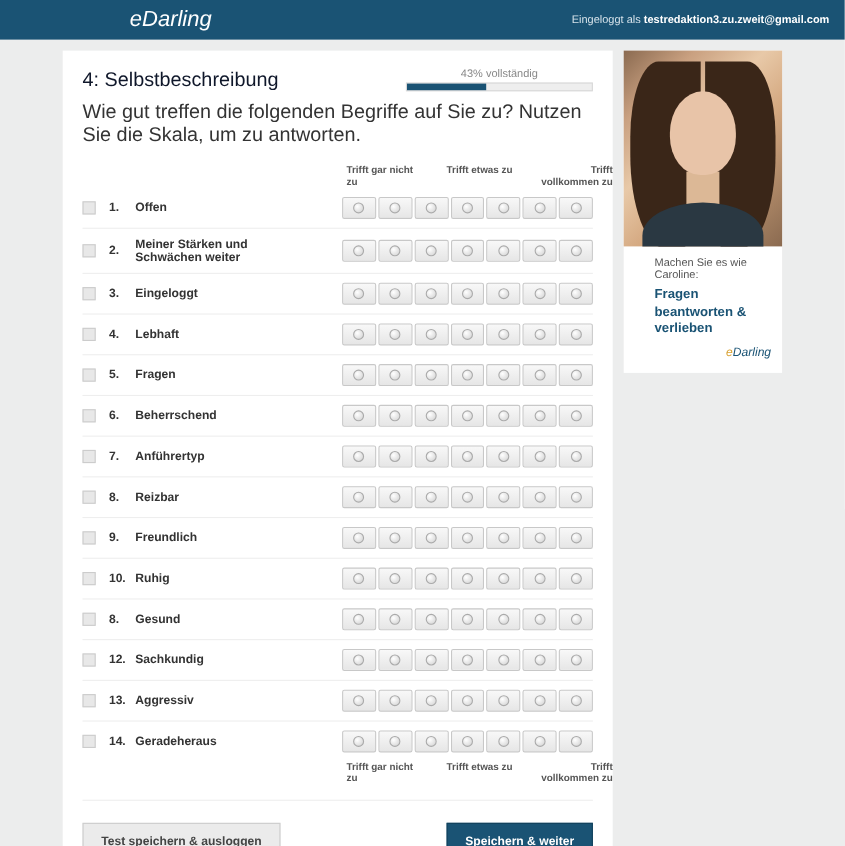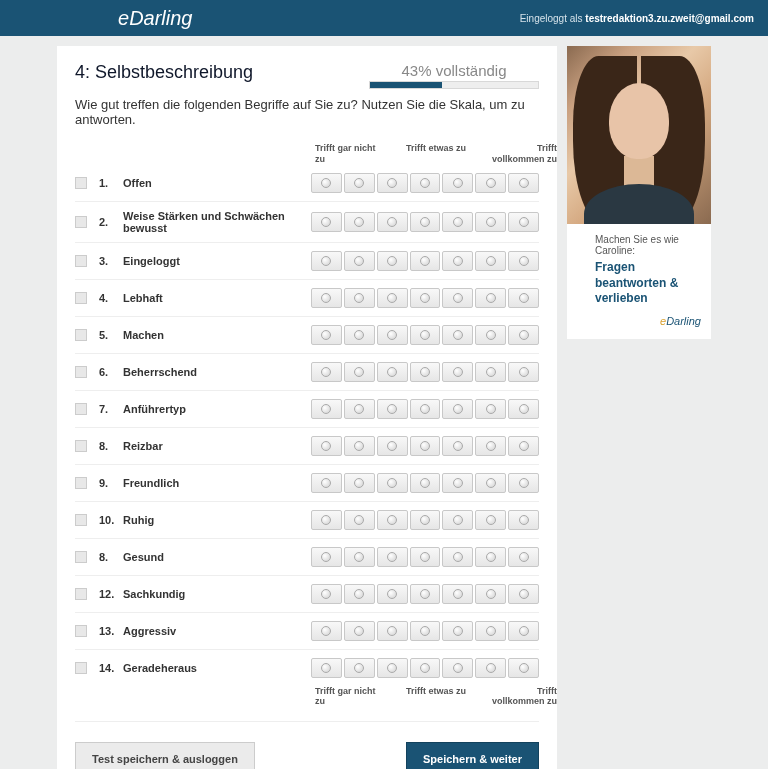--- a/index.html
+++ b/index.html
@@ -8,24 +8,24 @@
   .logo { font-size: 20px; font-weight: 300; font-style: italic; }
   .logo .e { font-style: italic; font-weight: 300; }
   .logo .d { font-weight: 300; }
   .login-info { font-size: 10px; color: #d5e2ea; }
   .login-info b { color: #fff; font-weight: bold; }
   .container { width: 654px; margin: 10px auto 0 auto; display: flex; gap: 10px; align-items: flex-start; }
   .main { width: 500px; background: #fff; padding: 16px 18px 30px 18px; }
   .title-row { display: flex; justify-content: space-between; align-items: flex-start; margin-bottom: 8px; }
   .title { font-size: 18px; font-weight: 400; color: #0f172a; }
   .progress-wrap { text-align: center; width: 170px; }
-  .progress-label { font-size: 15px; color: #888; margin-bottom: 2px; }
+  .progress-label { font-size: 10px; color: #888; margin-bottom: 2px; }
   .progress-bar { width: 170px; height: 8px; background: #eee; border: 1px solid #d8d8d8; position: relative; }
   .progress-fill { height: 100%; background: #1a5374; }
-  .intro { font-size: 13px; color: #333; margin-bottom: 16px; }
+  .intro { font-size: 18px; color: #333; margin-bottom: 16px; }
   .scale-row { display: flex; font-size: 9px; color: #555; font-weight: bold; }
   .scale-row .pad { flex: 0 0 240px; }
   .scale-row .labels { flex: 1; display: flex; justify-content: space-between; gap: 16px; }
   .scale-row .lab { width: 70px; text-align: center; line-height: 1.2; }
   .scale-row .lab.r { text-align: right; }
   .scale-row .lab.l { text-align: left; }
   .q-row { display: flex; align-items: center; padding: 8px 0; border-top: 1px solid #eee; }
   .q-row:first-of-type { border-top: none; }
   .q-check { width: 12px; height: 12px; background: #e8e8e8; border: 1px solid #ccc; margin-right: 12px; }
   .q-num { width: 24px; font-weight: bold; font-size: 11px; }
@@ -109,21 +109,21 @@
               <div class="dot"></div>
             </div>
             <div class="opt">
               <div class="dot"></div>
             </div>
           </div>
         </div>
         <div class="q-row">
           <div class="q-check"></div>
           <div class="q-num">2.</div>
-          <div class="q-text">Weise Stärken und Schwächen bewusst</div>
+          <div class="q-text">Meiner Stärken und Schwächen weiter</div>
           <div class="q-scale">
             <div class="opt">
               <div class="dot"></div>
             </div>
             <div class="opt">
               <div class="dot"></div>
             </div>
             <div class="opt">
               <div class="dot"></div>
             </div>
@@ -193,21 +193,21 @@
               <div class="dot"></div>
             </div>
             <div class="opt">
               <div class="dot"></div>
             </div>
           </div>
         </div>
         <div class="q-row">
           <div class="q-check"></div>
           <div class="q-num">5.</div>
-          <div class="q-text">Machen</div>
+          <div class="q-text">Fragen</div>
           <div class="q-scale">
             <div class="opt">
               <div class="dot"></div>
             </div>
             <div class="opt">
               <div class="dot"></div>
             </div>
             <div class="opt">
               <div class="dot"></div>
             </div>

